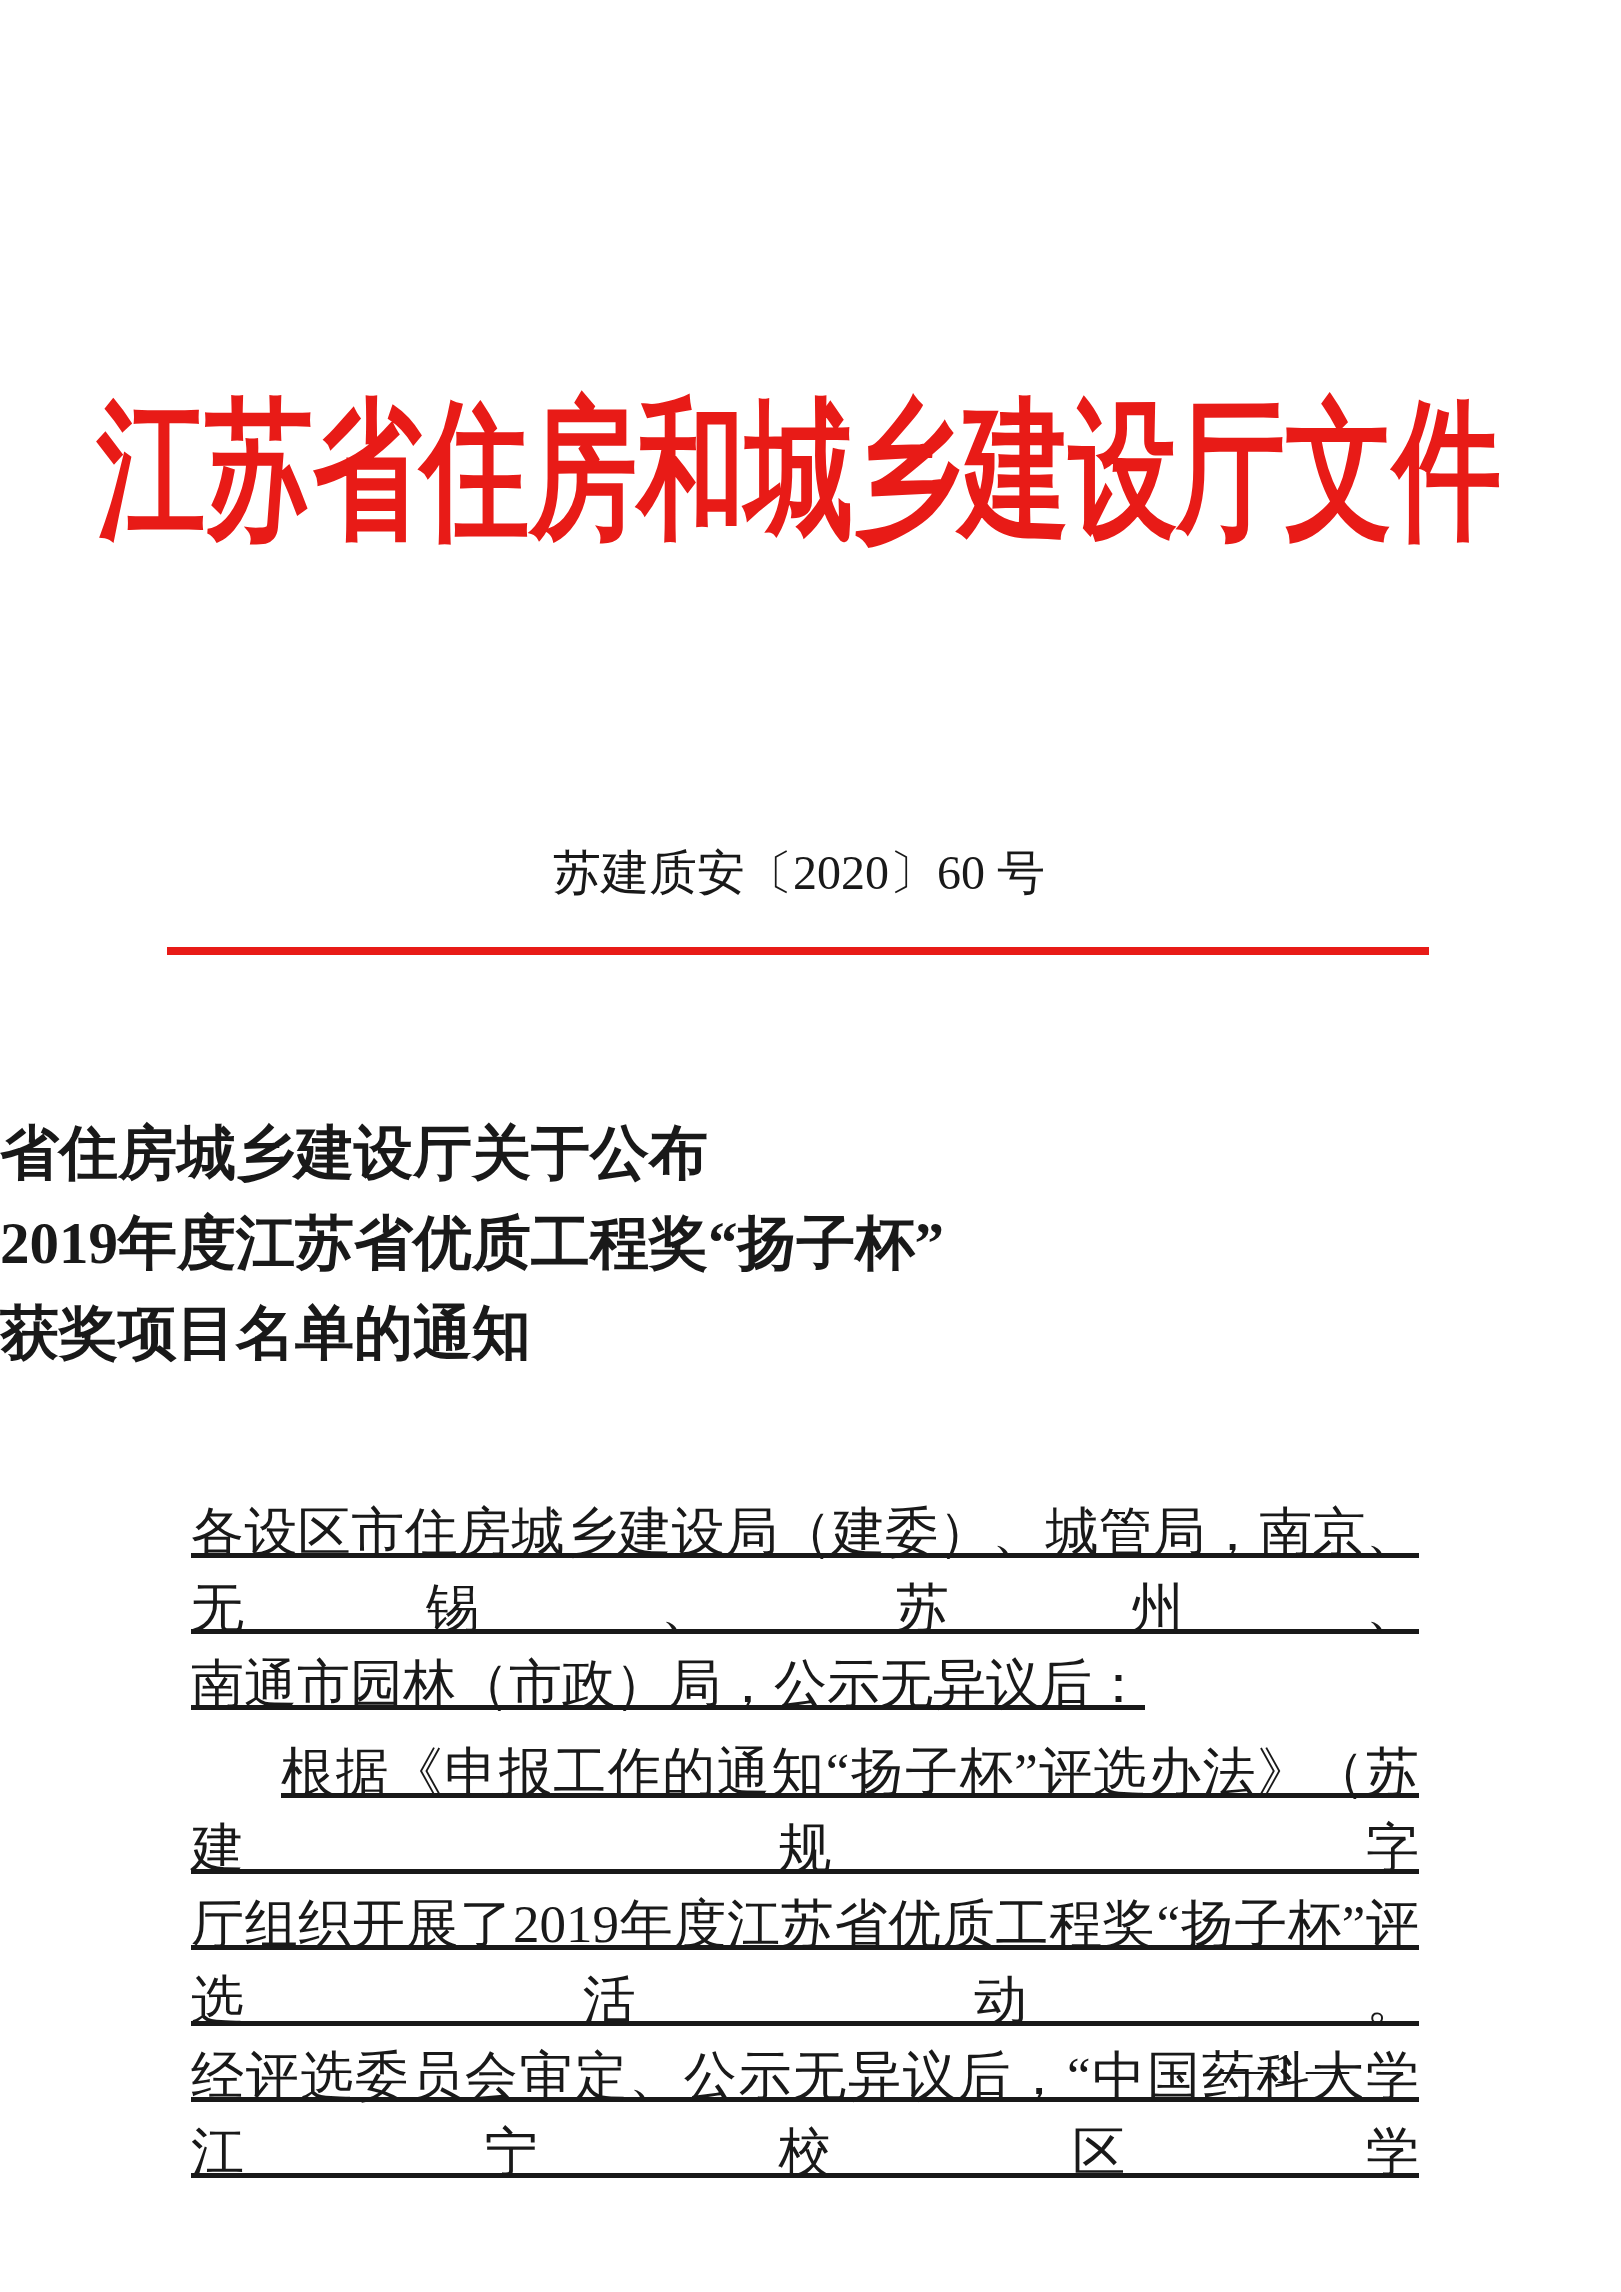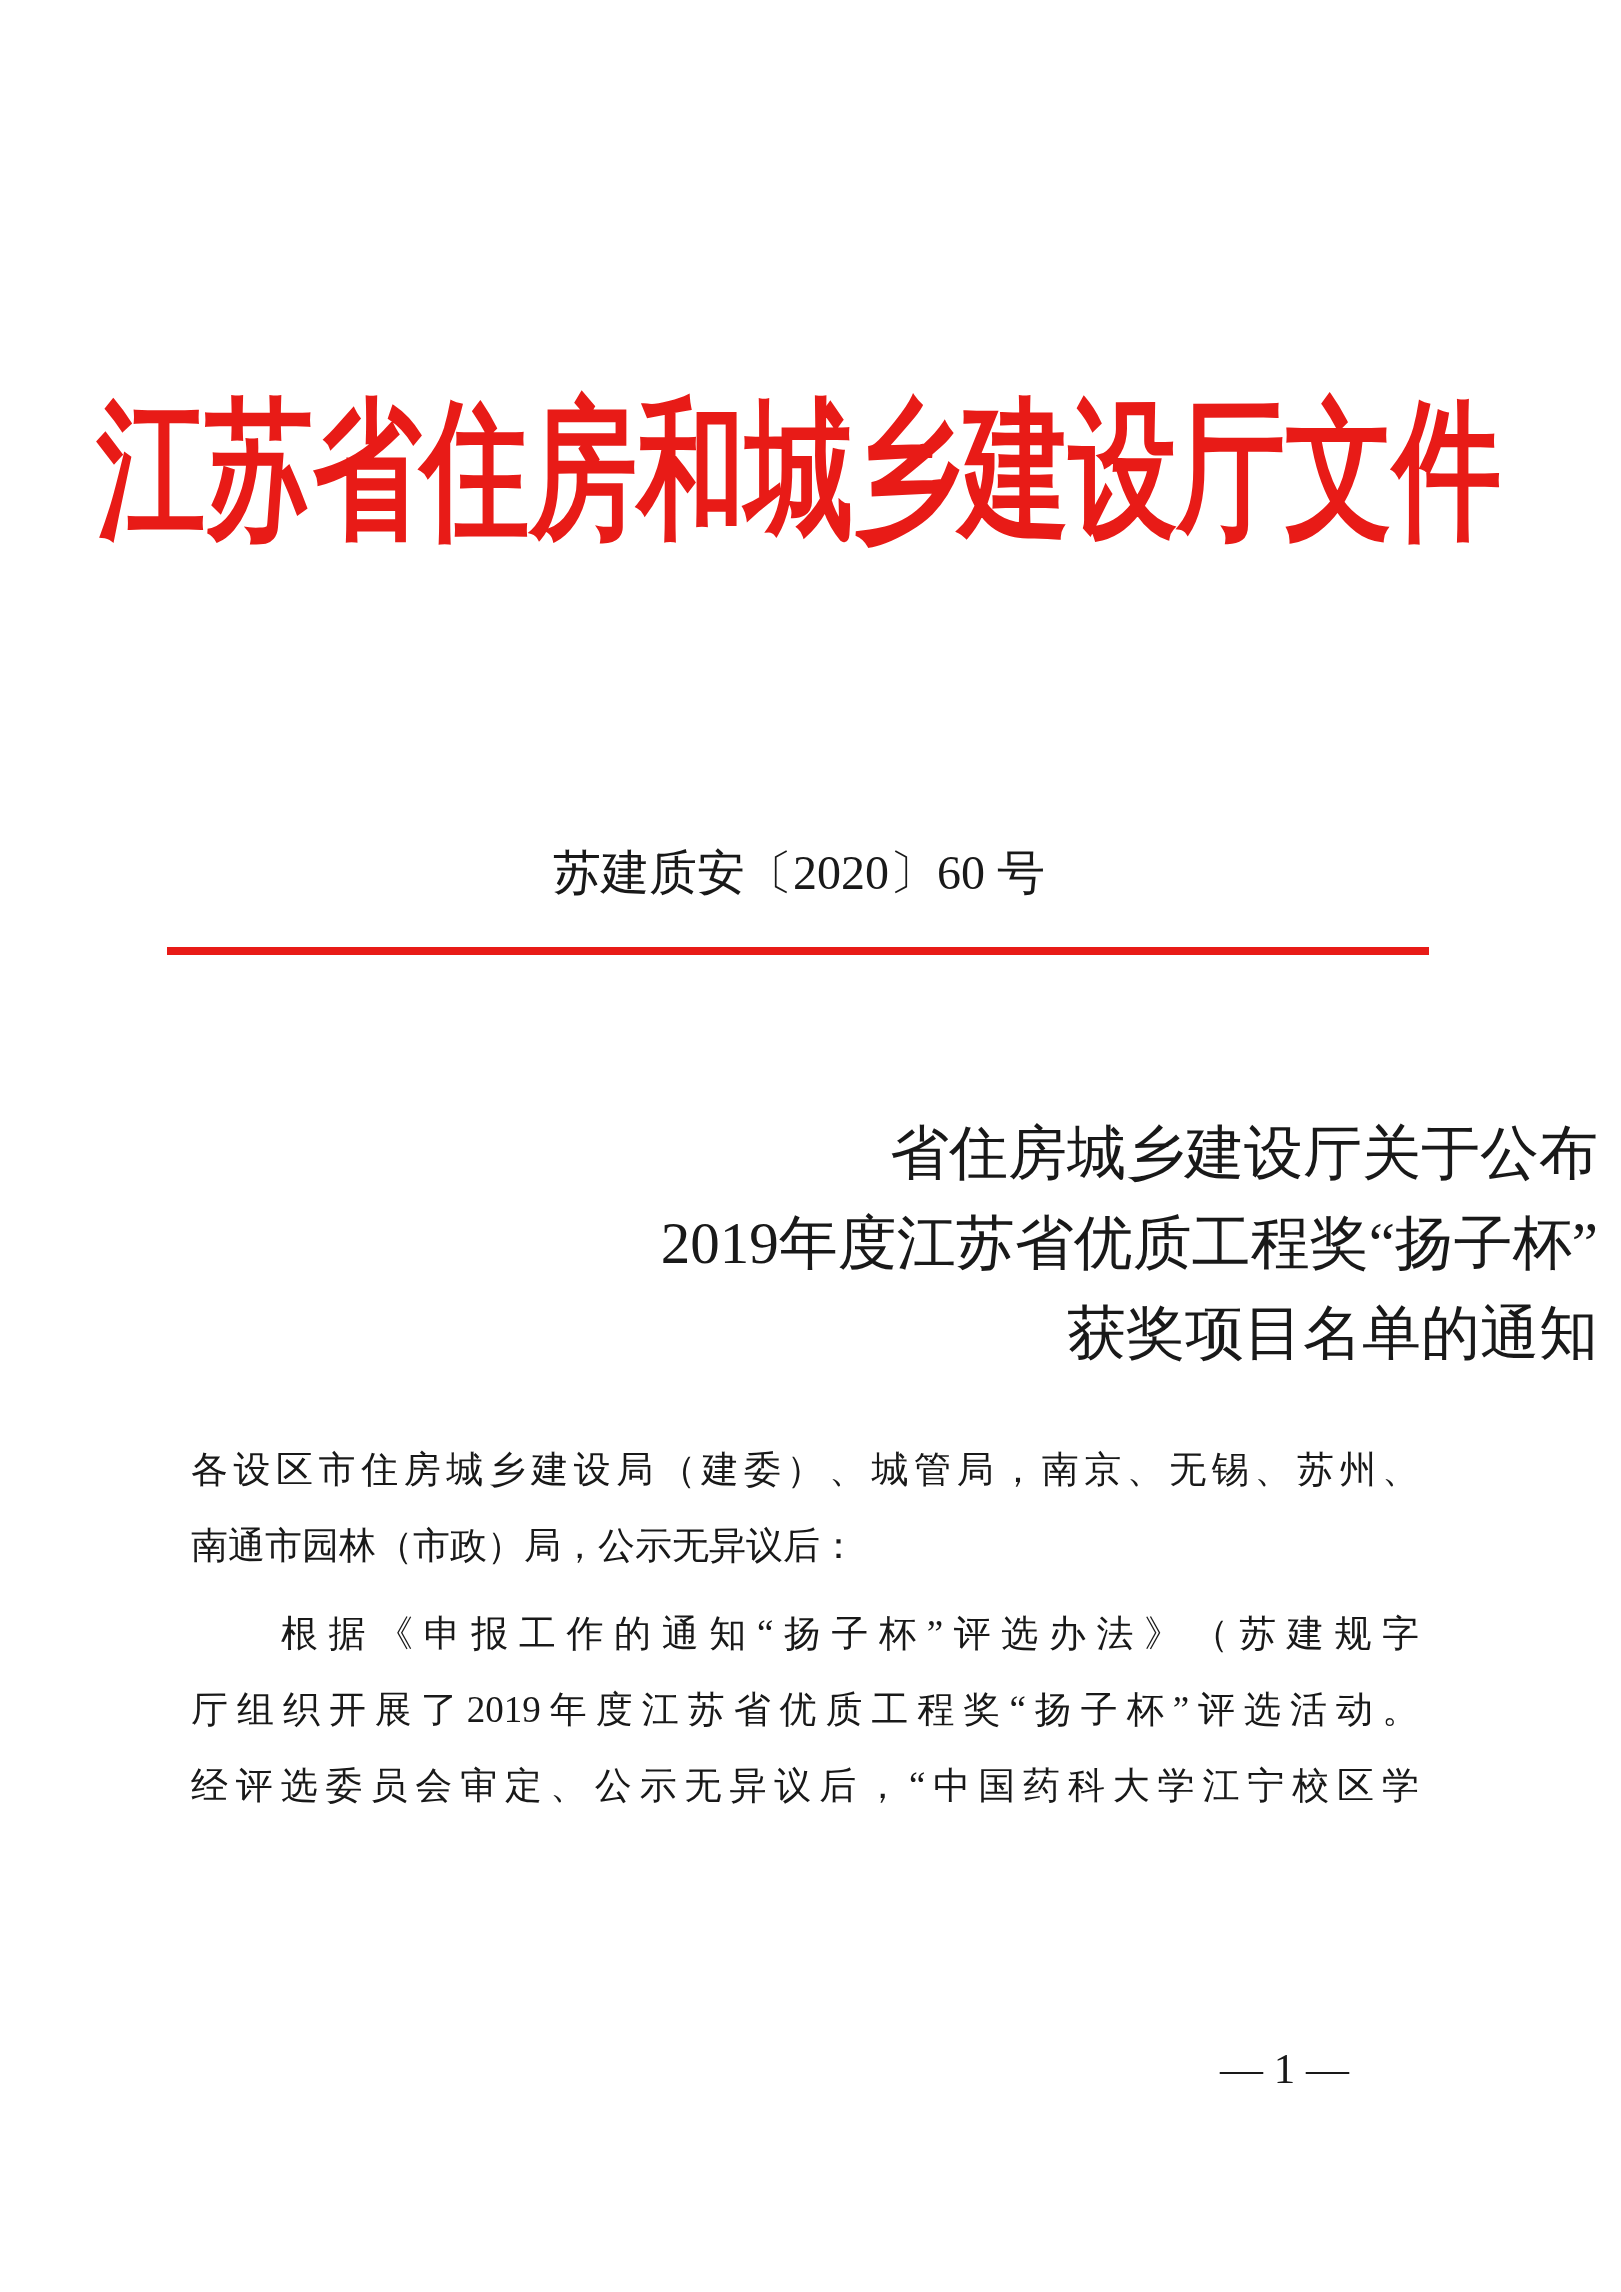--- a/index.html
+++ b/index.html
@@ -53,36 +53,37 @@
     position:absolute;
     left:167px; top:947px;
     width:1262px; height:7.8px;
     background:var(--red);
   }
 
   
   .doc-title{
     position:absolute;
     left:0; top:1108px; width:1598px;
-    text-align:right;
+    text-align:left;
     font-size:59px;
-    font-weight:400;
+    font-weight:700;
     line-height:90px;
     color:var(--ink);
   }
   .doc-title .t-line{ white-space:nowrap; }
 
   
   .doc-body{
     position:absolute;
-    left:191px; top:1432px;
+    left:191px; top:1494px;
     width:1228px;
-    font-size:37px;
+    font-size:53px;
     line-height:76px;
     color:var(--ink);
+    text-decoration:underline;
   }
   .doc-body p{
     margin:0;
     padding:0;
   }
   .doc-body p.fill{
     text-align:justify;
     text-align-last:justify;
   }
   .doc-body p.open-par{

